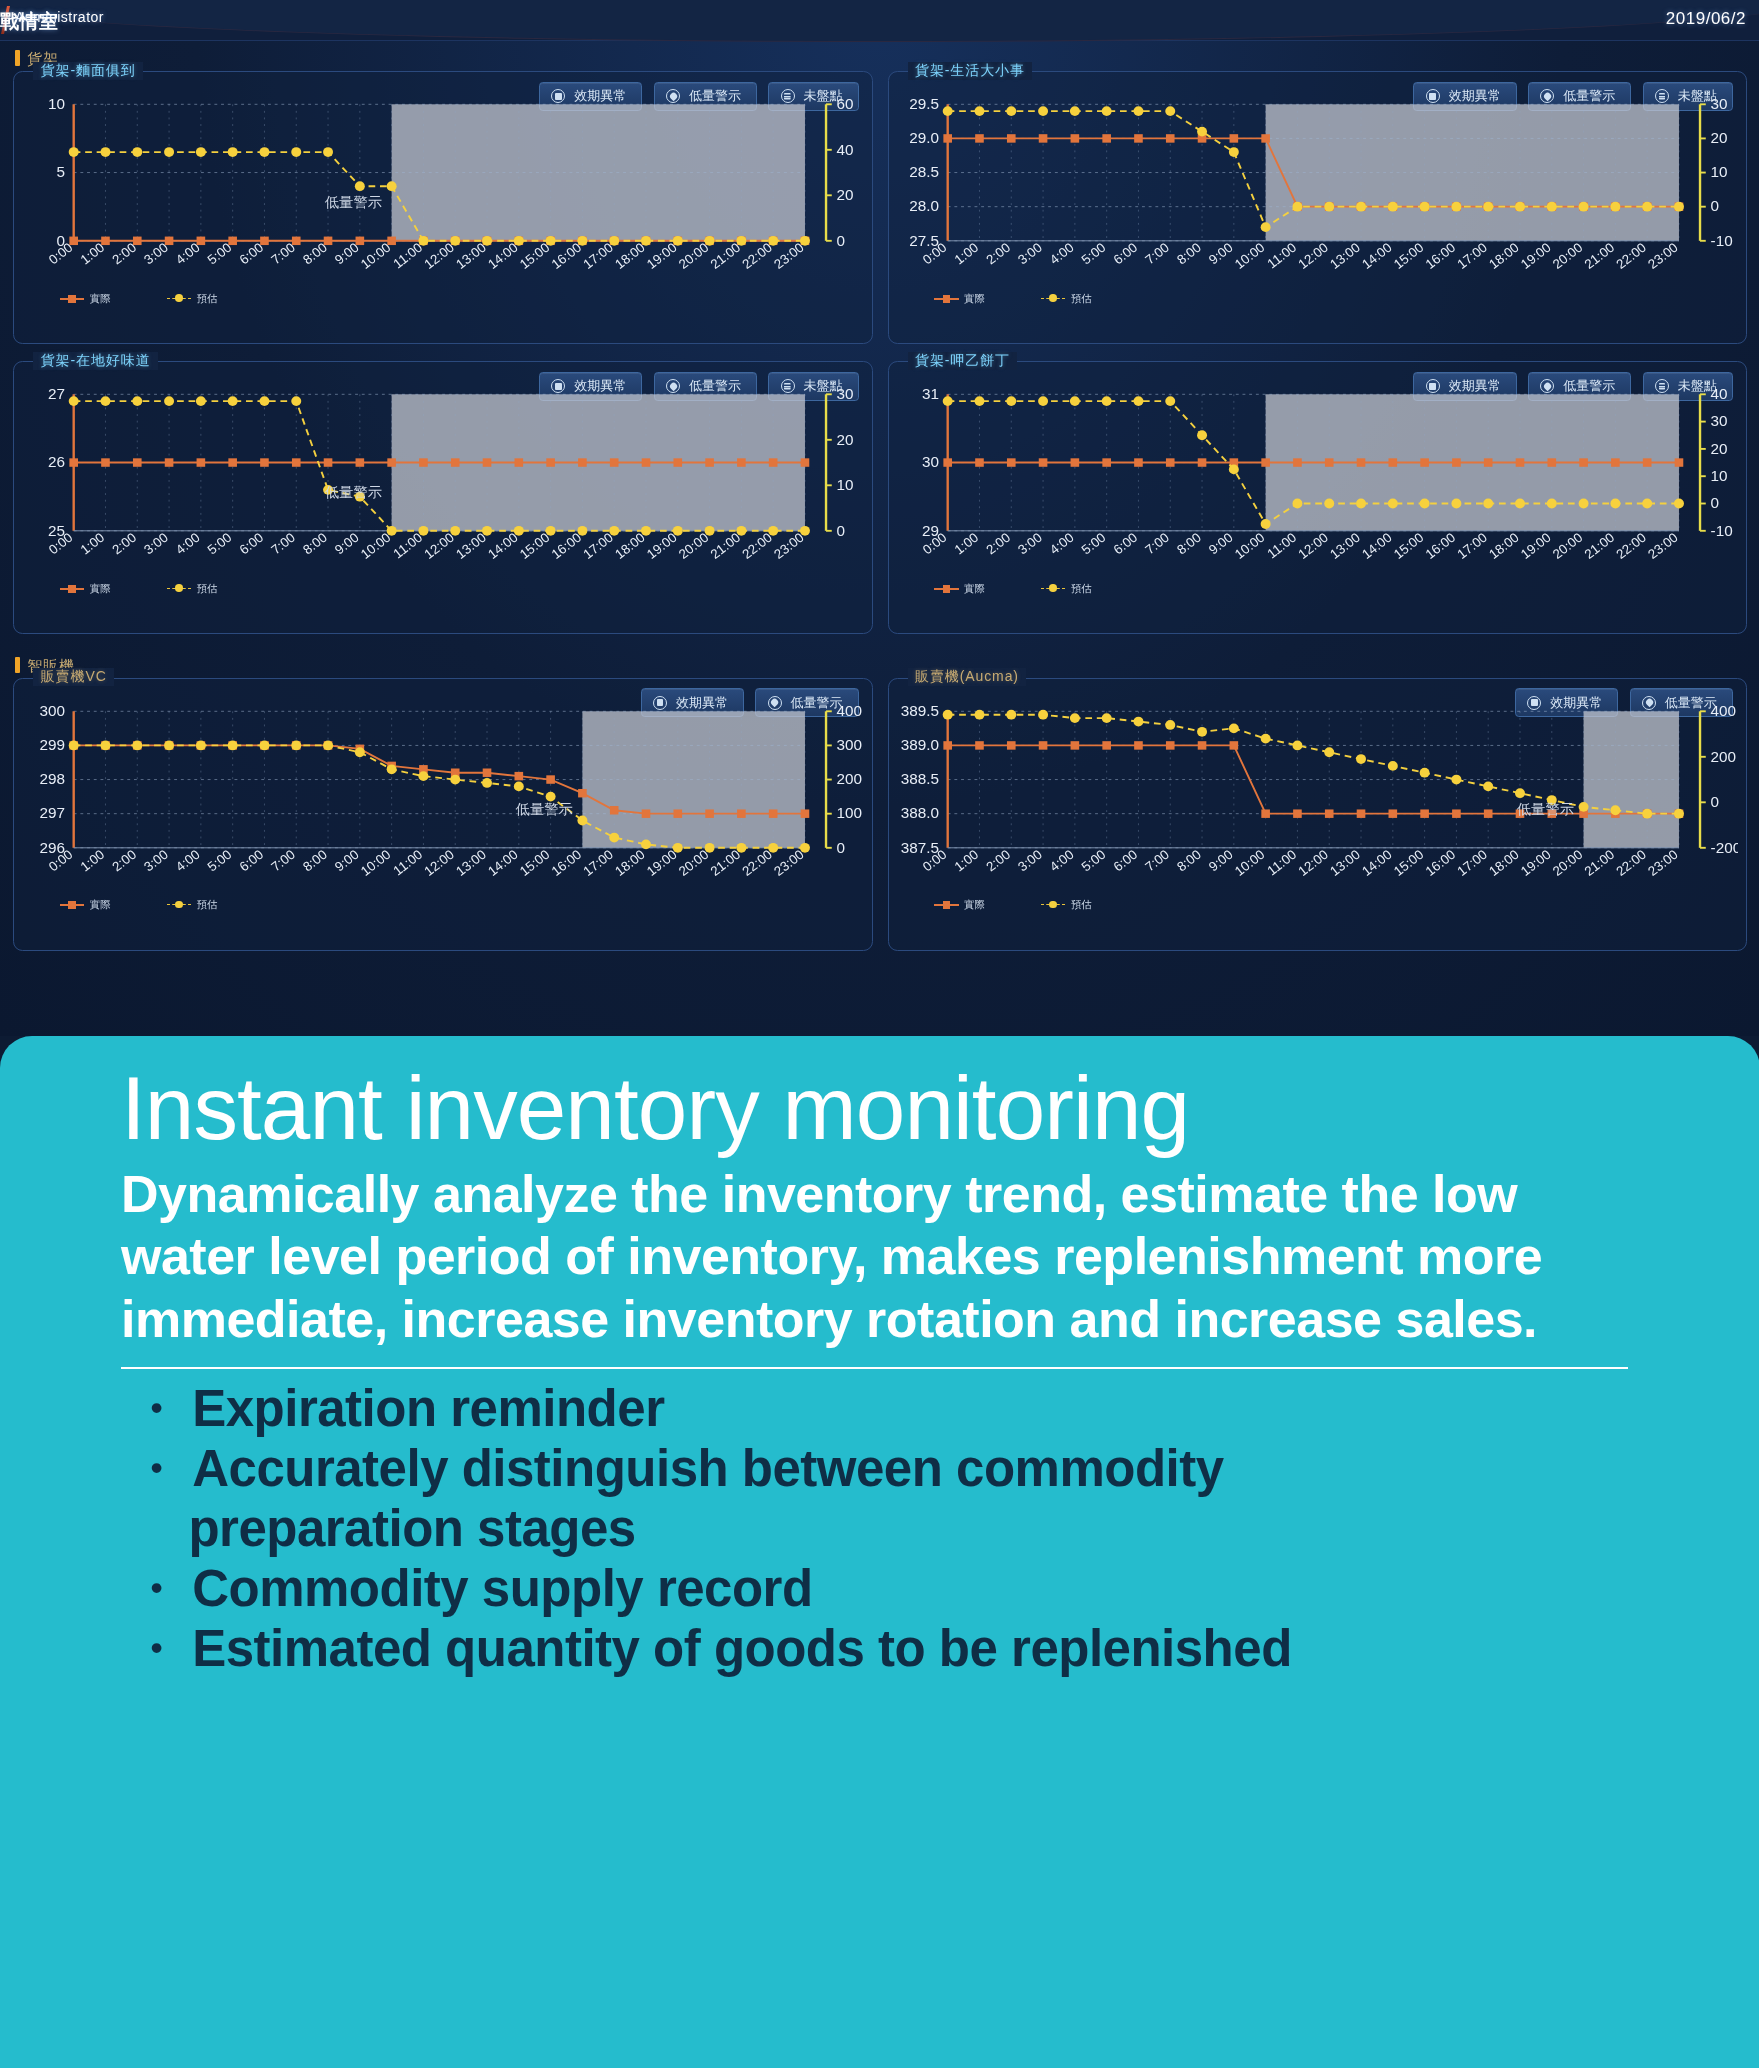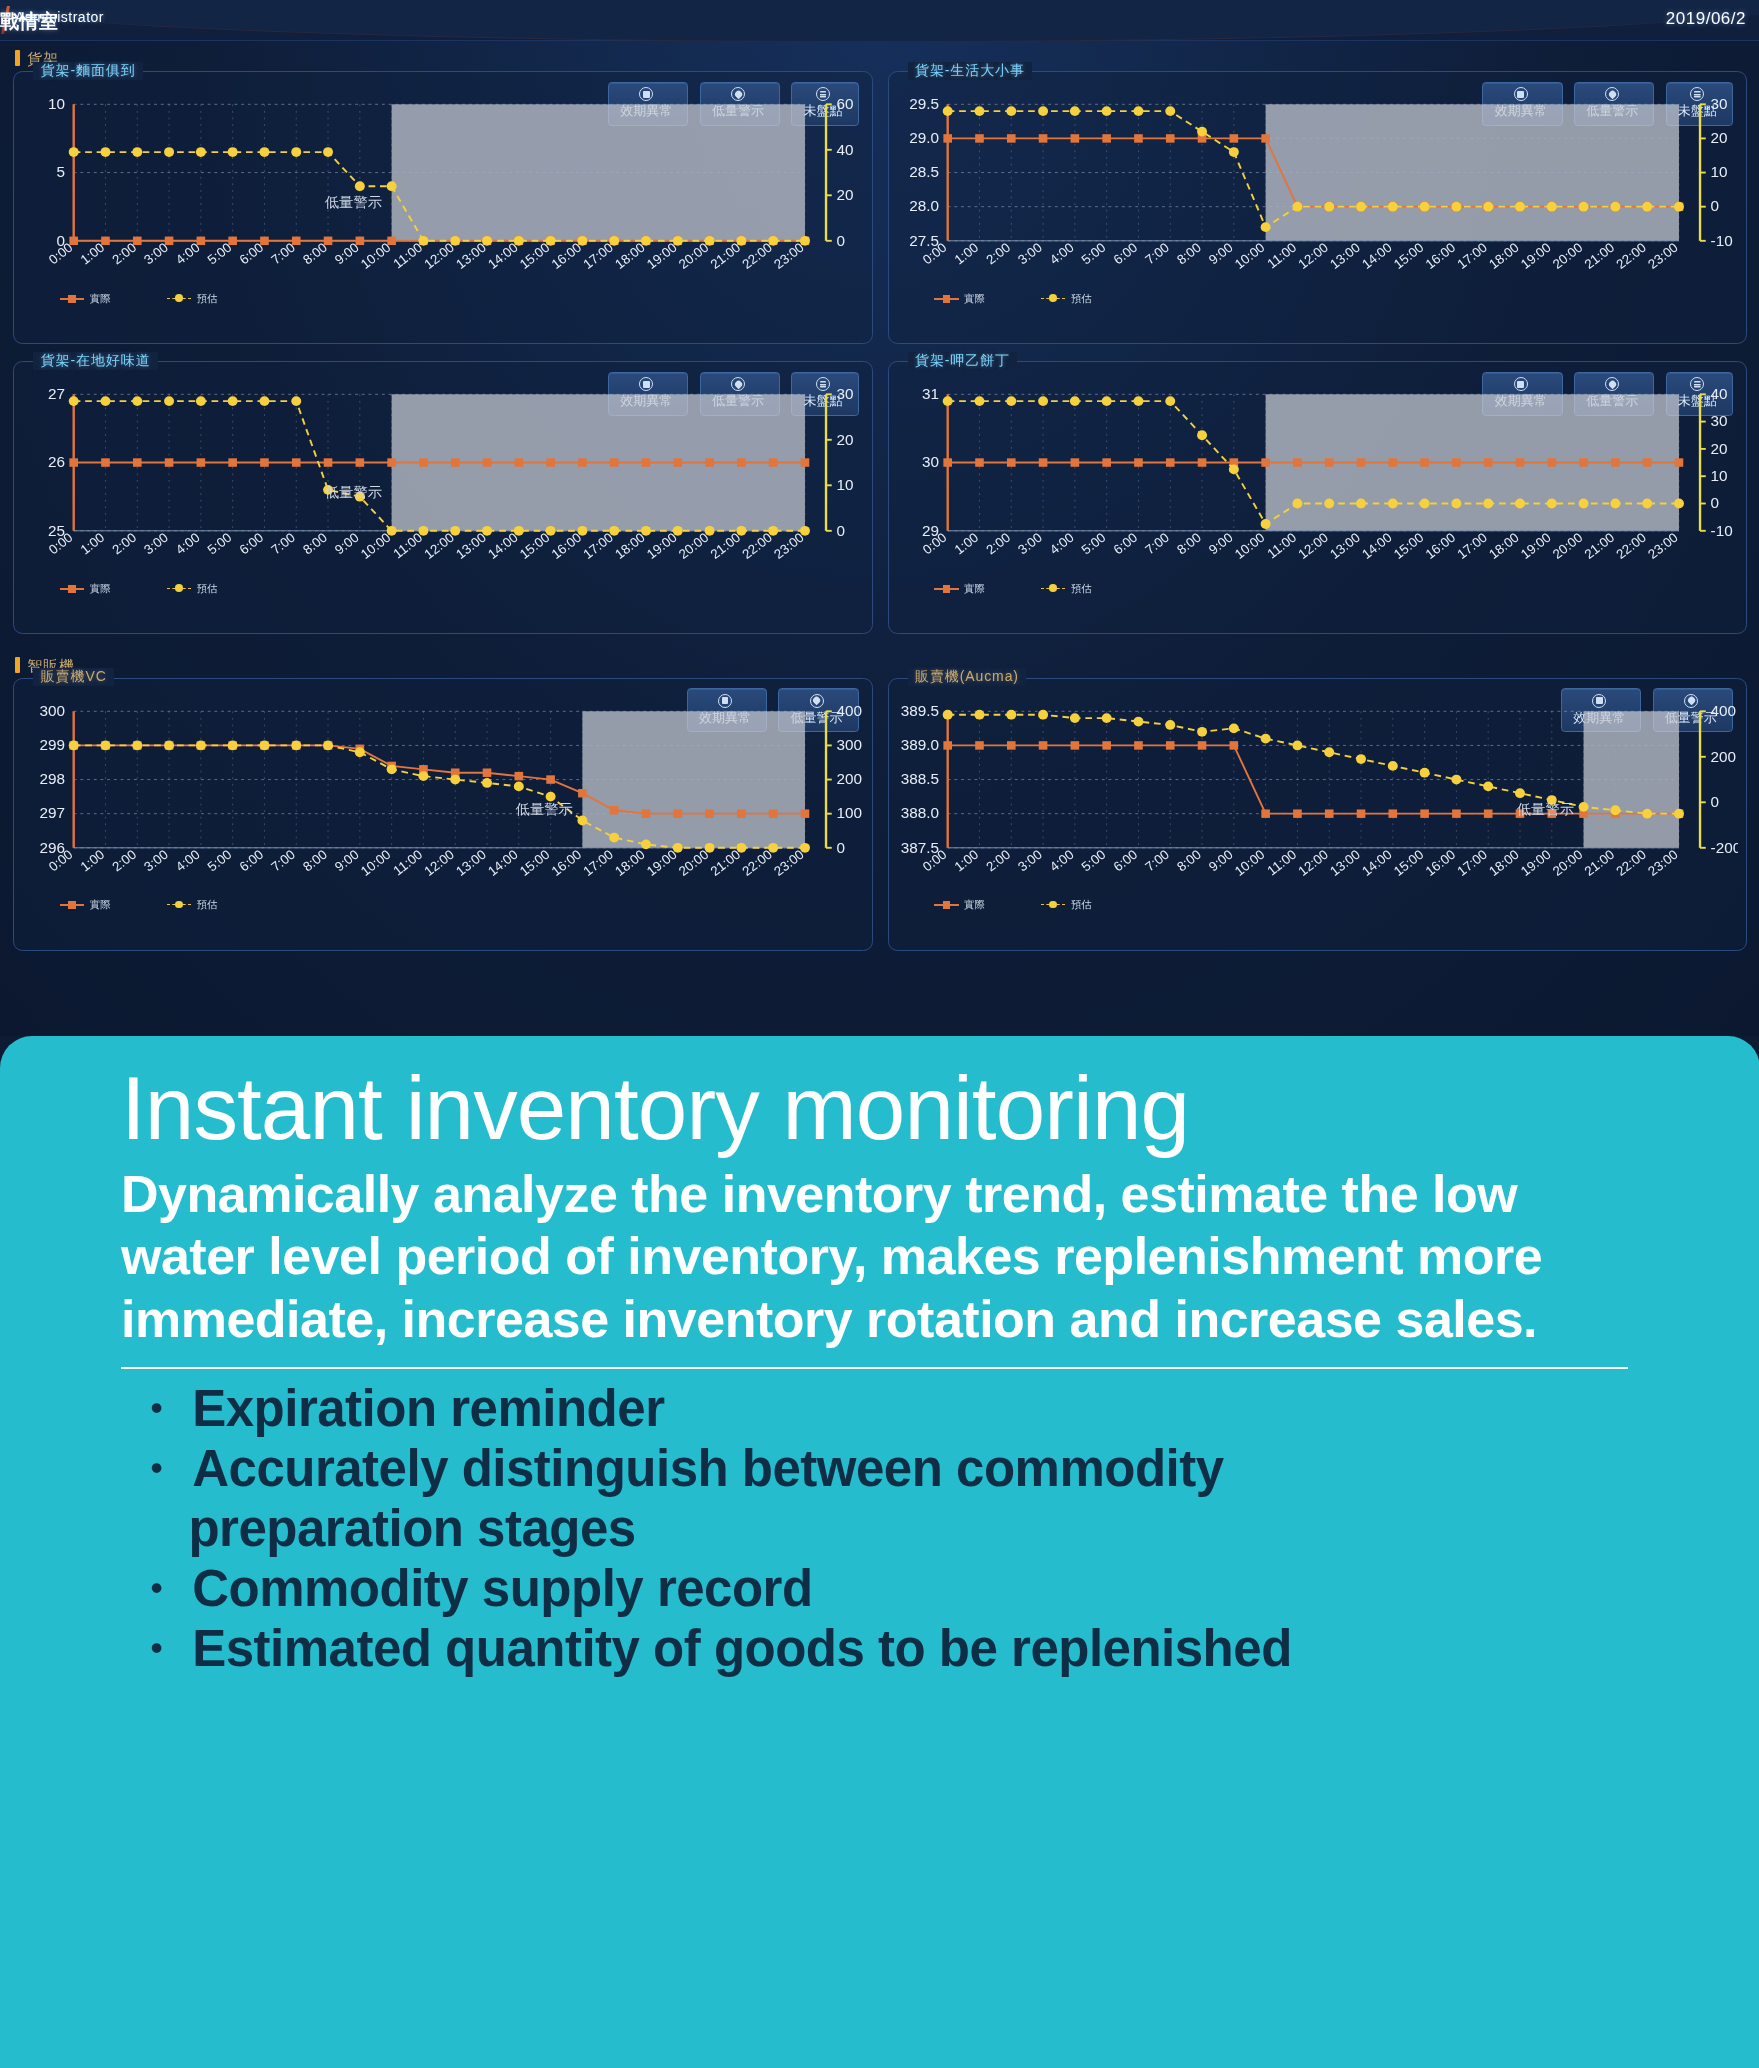--- a/index.html
+++ b/index.html
@@ -64,29 +64,28 @@
   }
   .panel-legendlabel {
     position: absolute; top: -10.4px; left: 19px;
     background: #122341; padding: 0 7.5px;
     color: #7dd3fc; font-size: 14px; letter-spacing: 0.9px;
     text-shadow: 0 0 4.7px rgba(120,200,230,.5);
   }
   .panel.gold .panel-legendlabel { color: #c8ab72; text-shadow: 0 0 4.7px rgba(200,170,110,.4); }
   .btn-group { position: absolute; top: 9.4px; right: 13px; display: flex; gap: 11.3px; }
   .pill {
-    display: flex; align-items: center; gap: 1px;
+    display: flex; align-items: center; gap: 9px;
     background: linear-gradient(#2a4a7c, #1d3862);
     border: 0.9px solid #3d679f;
     border-radius: 3.8px;
     color: #dce9f7; font-size: 13px;
     padding: 4.7px 15px 4.7px 11.3px;
     box-shadow: inset 0 0.9px 0 rgba(255,255,255,.08);
     white-space: nowrap;
-    flex-direction: column;
   }
   .pill .ico {
     width: 14px; height: 14px; border-radius: 50%;
     border: 1.3px solid #cfe0f2; position: relative; flex: 0 0 auto;
   }
   .pill .ico::after {
     content: ""; position: absolute; left: 2.8px; top: 2.8px; width: 6.6px; height: 6.6px;
     background: #cfe0f2; border-radius: 0.9px;
   }
   .pill .ico.drop::after { border-radius: 50% 50% 50% 0; transform: rotate(-45deg); }

